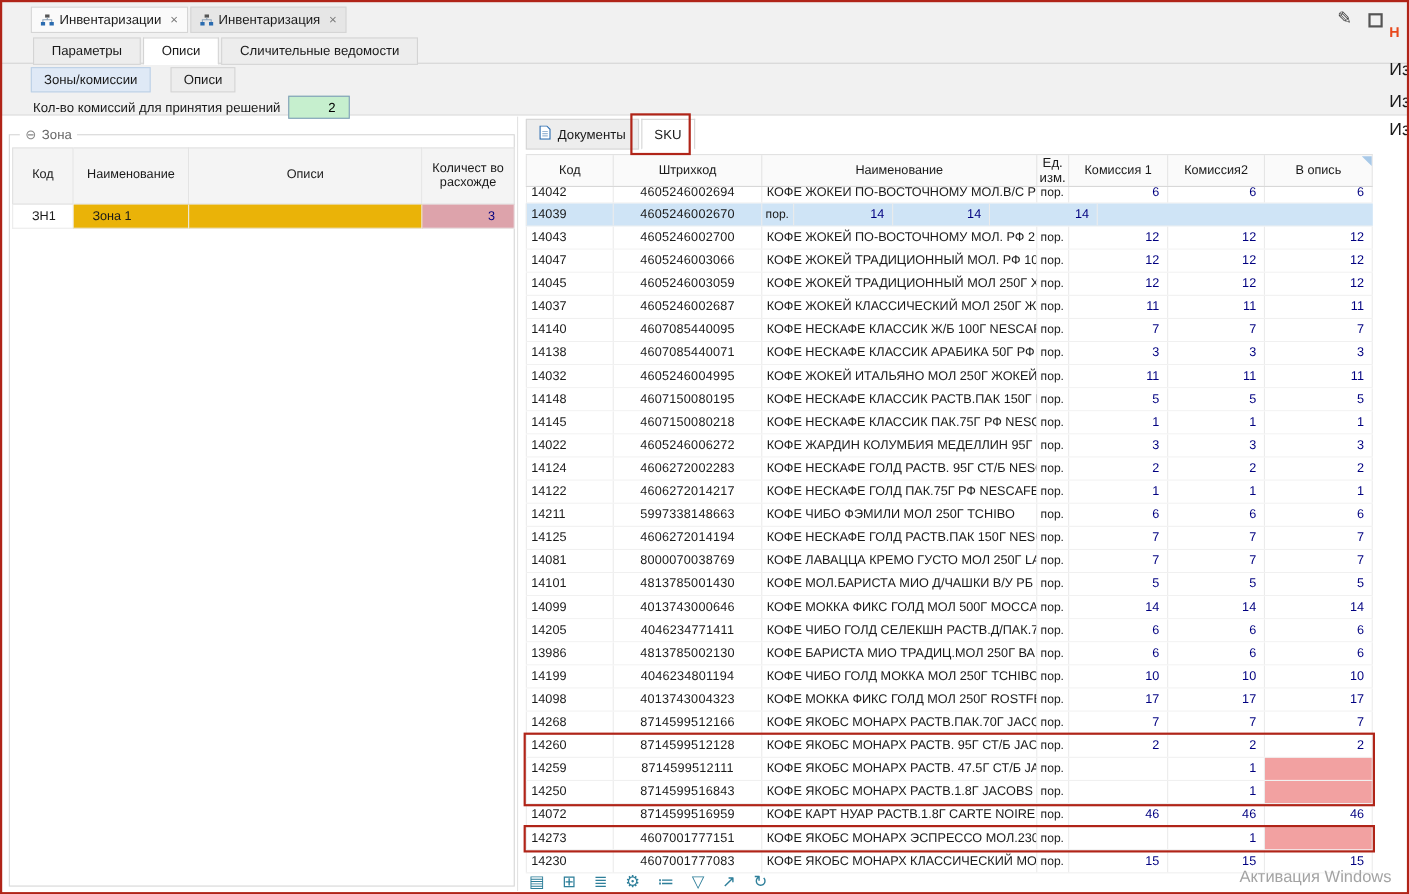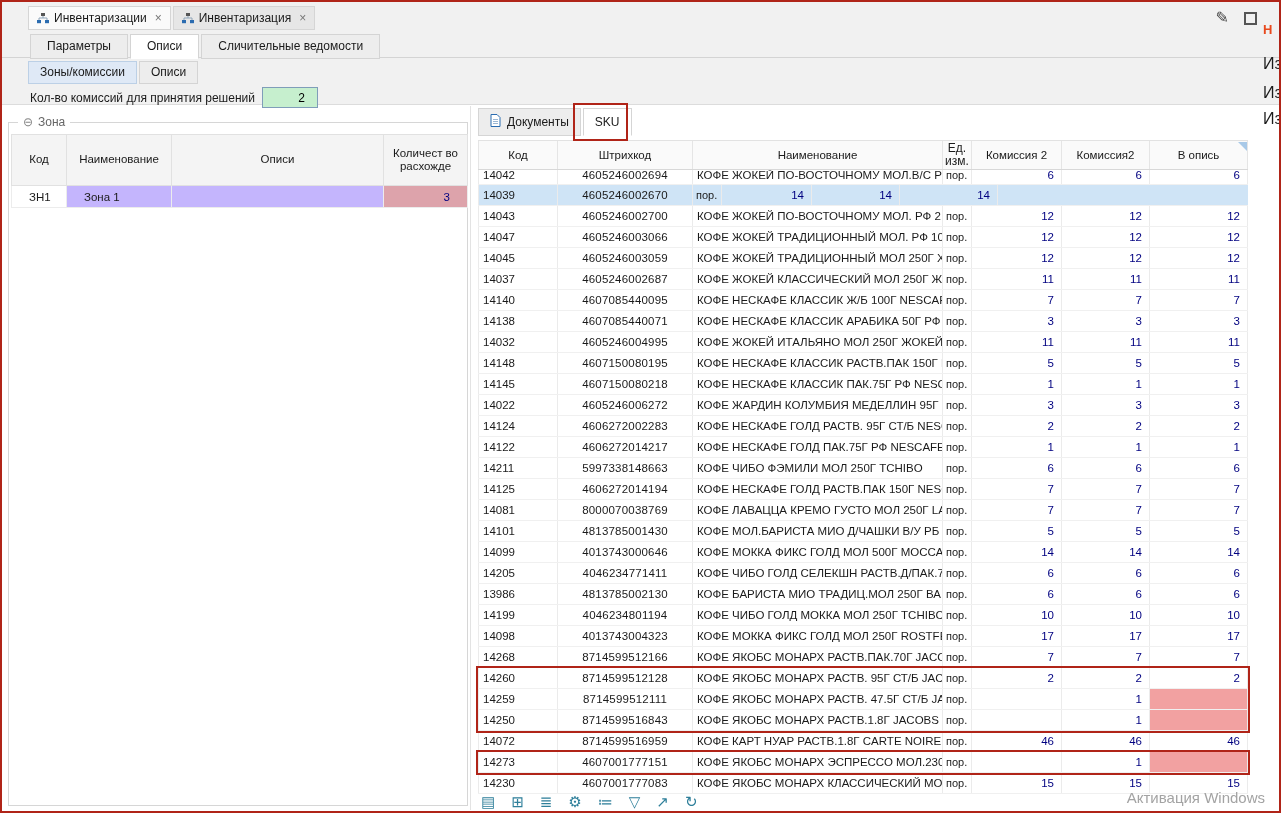--- a/index.html
+++ b/index.html
@@ -20,41 +20,41 @@
   .pencil{font-size:16px;color:#444;line-height:1}
   .maxbox{width:13px;height:13px;border:2px solid #555;display:inline-block}
 
   
   .l1line{position:absolute;top:57px;left:0;right:0;border-top:1px solid #d4d4d4;z-index:1}
   .l1tabs{position:absolute;top:34px;left:30px;display:flex;gap:2px;z-index:2}
   .l1tab{padding:4px 16px 5px;background:#ededed;border:1px solid #d4d4d4;font-size:12px}
   .l1tab.active{background:#fff;border-bottom-color:#fff}
 
   
-  .l2tabs{position:absolute;top:61px;left:28px;display:flex;gap:2px;z-index:2}
+  .l2tabs{position:absolute;top:61px;left:28px;display:flex;gap:18px;z-index:2}
   .l2tab{padding:3px 11px 4px;background:#ededed;border:1px solid #d4d4d4;font-size:12px}
   .l2tab.active{background:#dfe9f6;border-color:#bcd0e6}
 
   .param-label{position:absolute;top:91px;left:30px;font-size:12px;z-index:3}
   .param-input{position:absolute;top:87px;left:262px;width:56px;height:21px;background:#c6efce;border:1px solid #7f9db9;font-size:12px;text-align:right;padding-right:12px;font-family:"Liberation Sans",sans-serif;z-index:3}
 
   
   .groupbox{position:absolute;left:8px;top:122px;width:460px;height:684px;border:1px solid #d6d6d6}
   .group-title{position:absolute;left:18px;top:115px;background:#fff;padding:0 5px;font-size:12px;color:#666;display:flex;gap:5px;align-items:center;z-index:2}
   .collapse{color:#888;font-size:12px}
 
   .ztable{position:absolute;left:11px;top:134px;width:457px;z-index:2;background:#fff}
   .zhrow{display:flex}
   .zh{background:#f4f4f4;border:1px solid #e1e1e1;border-left:none;display:flex;align-items:center;justify-content:center;text-align:center;height:52px;font-size:11.5px;line-height:1.15;padding:0 4px}
   .zh:first-child{border-left:1px solid #e1e1e1}
   .zc0{width:56px}.zc1{width:105px}.zc2{width:212px}.zc3{width:84px}
   .zrow{display:flex;height:22px}
   .zd{border:1px solid #ececec;border-top:none;border-left:none;font-size:11.5px;display:flex;align-items:center;padding:0 17px;overflow:hidden;white-space:nowrap}
   .zrow .zd:first-child{border-left:1px solid #ececec}
-  .zd.sel{background:#c4b5fd}
+  .zd.sel{background:#eab308}
   .zd.pinkz{background:#dda3ab;justify-content:flex-end;color:#000080}
 
   
   .dtabs{position:absolute;left:478px;top:108px;display:flex;gap:2px;z-index:2}
   .dtab{display:flex;align-items:center;gap:6px;height:28px;padding:0 11px;background:#ededed;border:1px solid #d5d5d5;font-size:12px}
   .dtab.active{background:#fff;border-bottom-color:#fff}
 
   
   .stable{position:absolute;left:478px;top:140px;width:770px;background:#fff;z-index:2}
   .shrow{display:flex;height:30px;border-top:1px solid #e2e2e2;border-bottom:1px solid #d8d8d8;position:relative;background:#fafafa}
@@ -174,21 +174,21 @@
     <div class="dtab active">
       <span>SKU</span>
     </div>
   </div>
 <div class="stable">
   <div class="shrow" id="shead">
       <div class="sh sc0">Код</div>
       <div class="sh sc1">Штрихкод</div>
       <div class="sh sc2">Наименование</div>
       <div class="sh sc3">Ед. изм.</div>
-      <div class="sh sc4">Комиссия 2</div>
+      <div class="sh sc4">Комиссия 1</div>
       <div class="sh sc5">Комиссия2</div>
       <div class="sh sc6">В опись</div>
       <span class="sort-corner"></span>
     </div>
   <div id="sbody">
       <div class="srow clipped">
         <div class="sd sc0">14042</div>
         <div class="sd sc1 bc">4605246002694</div>
         <div class="sd sc2">КОФЕ ЖОКЕЙ ПО-ВОСТОЧНОМУ МОЛ.В/С Р</div>
         <div class="sd sc3 unit">пор.</div>

